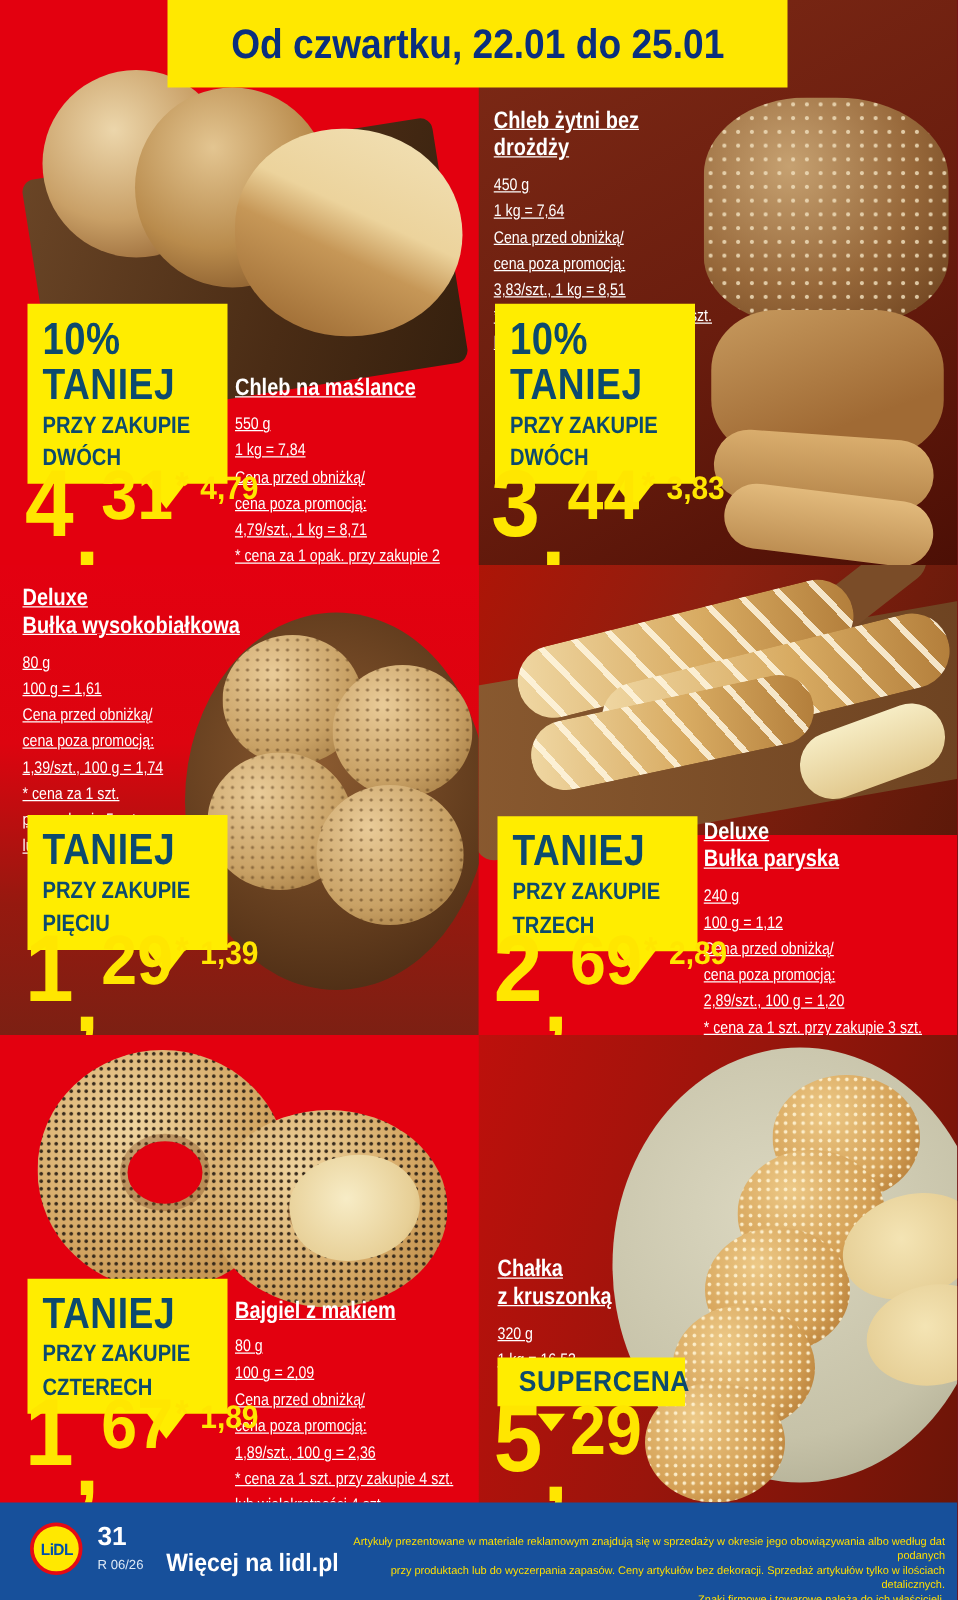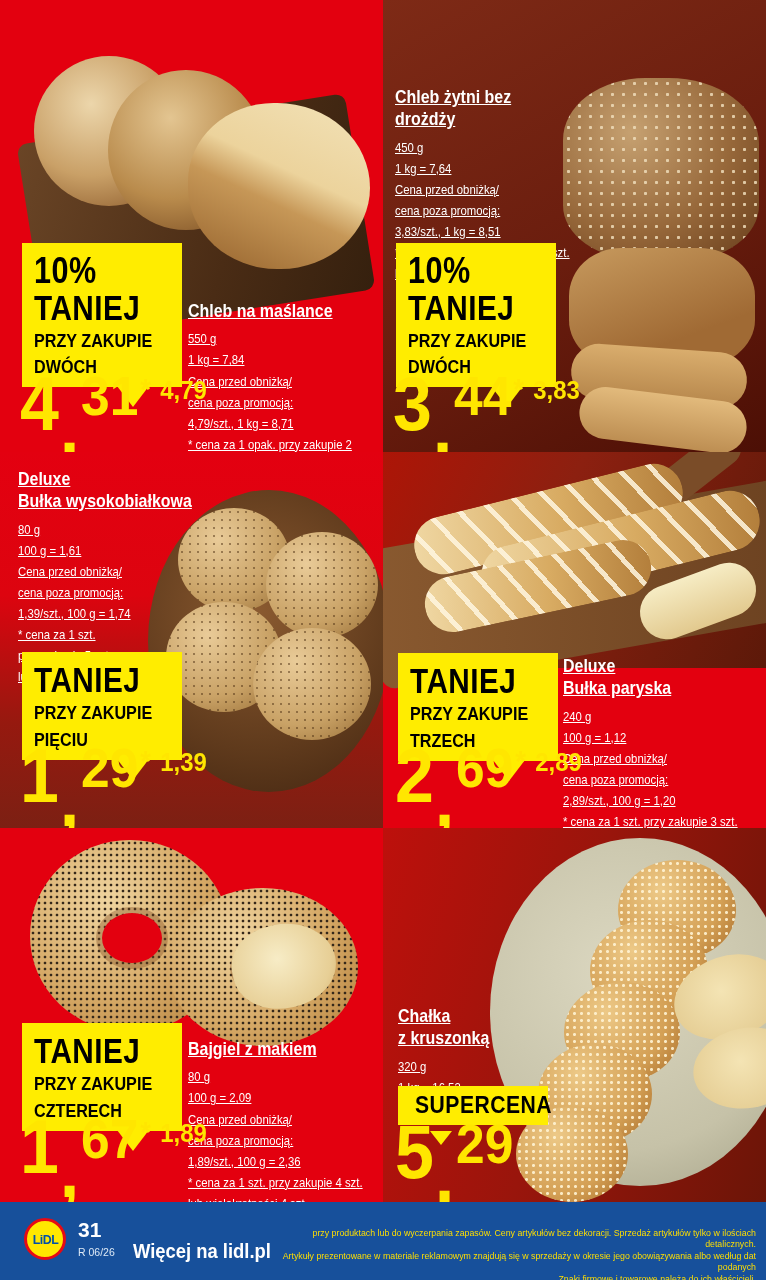--- a/index.html
+++ b/index.html
@@ -13,21 +13,21 @@
   .c5{left:0;top:828px;width:383px;height:374px;background:#e3000f;}
   .c6{left:383px;top:828px;width:383px;height:470px;background:linear-gradient(105deg,#bd100c 0%,#99150c 45%,#671507 100%);}
 
   
   .header-band{position:absolute;left:134px;top:0;width:496px;height:70px;background:#ffe800;
     display:flex;align-items:center;justify-content:center;z-index:30;}
   .header-band .txt{color:#0a2f7e;font-size:33px;font-weight:bold;white-space:nowrap;
     transform:scaleX(.9);}
 
   
-  .badge{position:absolute;background:#ffed00;color:#000000;font-weight:bold;z-index:20;
+  .badge{position:absolute;background:#ffed00;color:#0c4a6e;font-weight:bold;z-index:20;
     width:160px;padding:10px 6px 9px 12px;box-sizing:border-box;}
   .badge .tail{position:absolute;bottom:-20px;left:95px;width:0;height:0;
     border-left:16px solid transparent;border-right:16px solid transparent;border-top:21px solid #ffed00;}
   .badge-inner{transform:scaleX(.85);transform-origin:0 50%;width:118%;}
   .badge .pct{font-size:36px;line-height:1.02;letter-spacing:.5px;}
   .badge .ttl{font-size:35px;line-height:1.04;letter-spacing:.5px;}
   .badge .sub{font-size:19px;line-height:1.22;margin-top:3px;}
   .badge-sc{width:150px;text-align:center;padding:7px 17px;}
   .badge-sc .ttl{font-size:23px;line-height:1.1;}
   .badge-sc .badge-inner{transform:scaleX(.92);width:108%;transform-origin:0 50%;}
@@ -144,20 +144,23 @@
   .more{position:absolute;left:133px;top:38px;color:#fff;font-weight:bold;font-size:20px;
     transform:scaleX(.92);transform-origin:0 0;white-space:nowrap;text-decoration:none;}
   .legal{position:absolute;right:10px;top:26px;width:480px;text-align:right;color:#ffdf00;
     font-size:8.8px;line-height:1.3;}
 </style>
 </head>
 <body>
 
 <div class="page">
 
+  <div class="header-band">
+    <div class="txt">Od czwartku, 22.01 do 25.01</div>
+  </div>
 
   <div class="cell c1">
     <div class="photo photo1">
       <div class="shape board1"></div>
       <div class="shape loaf loaf-a"></div>
       <div class="shape loaf loaf-b"></div>
       <div class="shape loaf loaf-c"></div>
     </div>
     <div class="badge">
       <div class="badge-inner">
@@ -382,19 +385,19 @@
   </div>
 
   <div class="footer">
     <div class="logo">
       <span class="lt">LiDL</span>
     </div>
     <div class="pageno">31</div>
     <div class="issue">R 06/26</div>
     <a class="more" href="#">Więcej na lidl.pl</a>
     <div class="legal">
+        <div>Artykuły prezentowane w materiale reklamowym znajdują się w sprzedaży w okresie jego obowiązywania albo według dat podanych</div>
         <div>przy produktach lub do wyczerpania zapasów. Ceny artykułów bez dekoracji. Sprzedaż artykułów tylko w ilościach detalicznych.</div>
-        <div>Artykuły prezentowane w materiale reklamowym znajdują się w sprzedaży w okresie jego obowiązywania albo według dat podanych</div>
         <div>Znaki firmowe i towarowe należą do ich właścicieli.</div>
       </div>
   </div>
 
 </div>
 
 </body></html>

